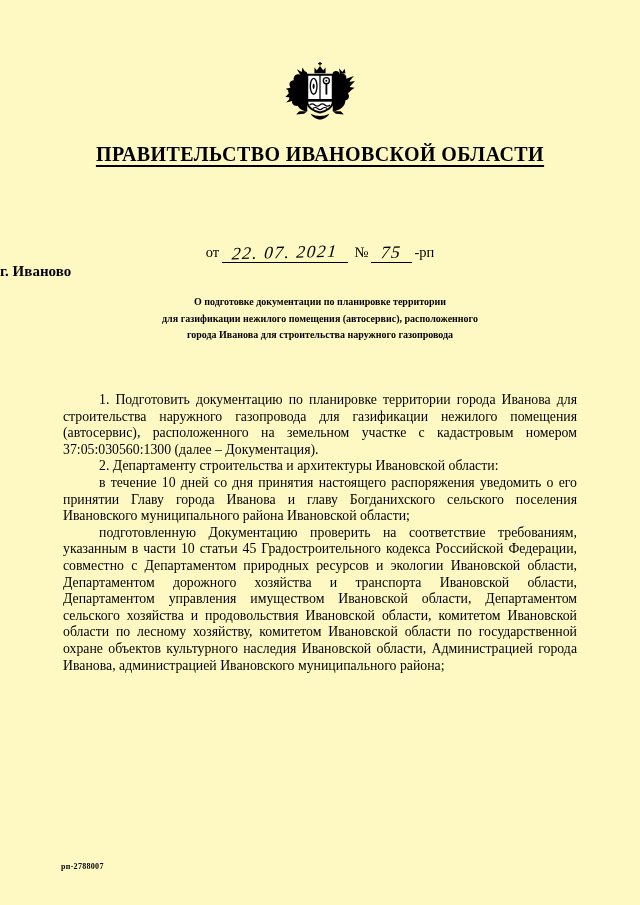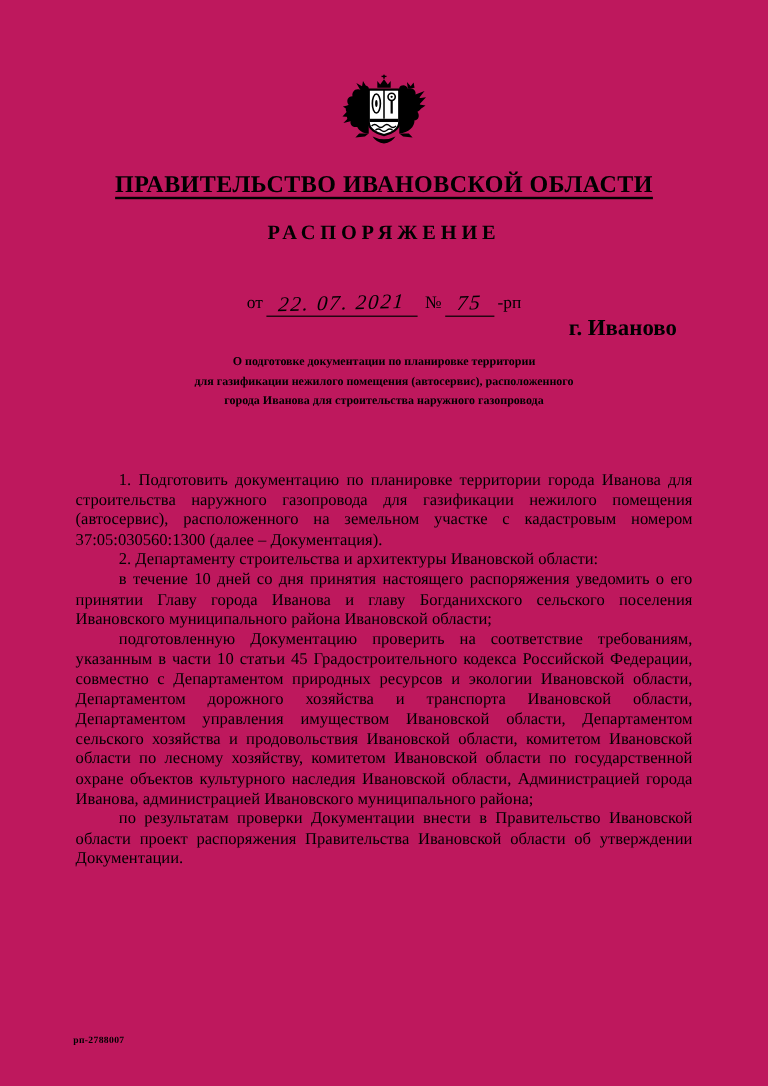--- a/index.html
+++ b/index.html
@@ -1,19 +1,19 @@
 <!DOCTYPE html>
 <html lang="ru"><head>
 <meta charset="utf-8">
 <style>
   html,body{margin:0;padding:0;background:#ffffff;}
   .page{
     position:relative;
     width:640px;height:905px;
-    background:#be185d;
+    background:#fef9c3;
     color:#000;
     font-family:"Liberation Serif", serif;
     overflow:hidden;
     text-decoration:underline;
   }
   
   .emblem{
     position:absolute;top:62px;left:0;width:640px;
     text-align:center;
   }
@@ -48,21 +48,21 @@
   .handwritten{
     display:inline-block;
     font-size:17.5px;
     font-style:italic;
     letter-spacing:1.5px;
     transform:skewX(-6deg) rotate(-1.5deg);
     position:relative;top:1px;
   }
   .city{
     position:absolute;top:263px;left:0;width:564px;
-    text-align:right;font-size:19px;font-weight:bold;
+    text-align:left;font-size:15px;font-weight:bold;
   }
   
   .doc-title{
     position:absolute;top:294px;left:30px;width:580px;
     text-align:center;font-size:10px;font-weight:bold;
     line-height:16.6px;
   }
   
   .body-text{
     position:absolute;top:392px;left:63px;width:514px;
@@ -110,37 +110,35 @@
 
       <rect x="35" y="46.5" width="30" height="3.4" fill="#000"></rect>
       <path d="M37,54 q3.2,-3 6.4,0 t6.4,0 t6.4,0 t6.4,0" fill="none" stroke="#000" stroke-width="1.5"></path>
       <path d="M41,58.5 q3,-2.6 6,0 t6,0 t6,0" fill="none" stroke="#000" stroke-width="1.4"></path>
 
       <path d="M38,65 Q50,71 62,65 Q58,71.5 50,72.5 Q42,71.5 38,65 Z" fill="#000"></path>
     </svg>
   </div>
 
   <div class="org-name">ПРАВИТЕЛЬСТВО ИВАНОВСКОЙ ОБЛАСТИ</div>
-  <div class="doc-type">РАСПОРЯЖЕНИЕ</div>
 
   <div class="date-line">
     <span>от</span><span class="blank"><span class="handwritten">22. 07. 2021</span></span>
     <span>№</span><span class="blank"><span class="handwritten">75</span></span><span>-рп</span>
   </div>
   <div class="city">г. Иваново</div>
 
   <div class="doc-title">
     <div>О подготовке документации по планировке территории</div>
     <div>для газификации нежилого помещения (автосервис), расположенного</div>
     <div>города Иванова для строительства наружного газопровода</div>
   </div>
 
   <div class="body-text">
     <p>1. Подготовить документацию по планировке территории города Иванова для строительства наружного газопровода для газификации нежилого помещения (автосервис), расположенного на земельном участке с кадастровым номером 37:05:030560:1300 (далее – Документация).</p>
     <p>2. Департаменту строительства и архитектуры Ивановской области:</p>
     <p>в течение 10 дней со дня принятия настоящего распоряжения уведомить о его принятии Главу города Иванова и главу Богданихского сельского поселения Ивановского муниципального района Ивановской области;</p>
     <p>подготовленную Документацию проверить на соответствие требованиям, указанным в части 10 статьи 45 Градостроительного кодекса Российской Федерации, совместно с Департаментом природных ресурсов и экологии Ивановской области, Департаментом дорожного хозяйства и транспорта Ивановской области, Департаментом управления имуществом Ивановской области, Департаментом сельского хозяйства и продовольствия Ивановской области, комитетом Ивановской области по лесному хозяйству, комитетом Ивановской области по государственной охране объектов культурного наследия Ивановской области, Администрацией города Иванова, администрацией Ивановского муниципального района;</p>
-    <p>по результатам проверки Документации внести в Правительство Ивановской области проект распоряжения Правительства Ивановской области об утверждении Документации.</p>
   </div>
 
   <div class="footer-code">рп-2788007</div>
 
 </div>
 
 </body></html>

